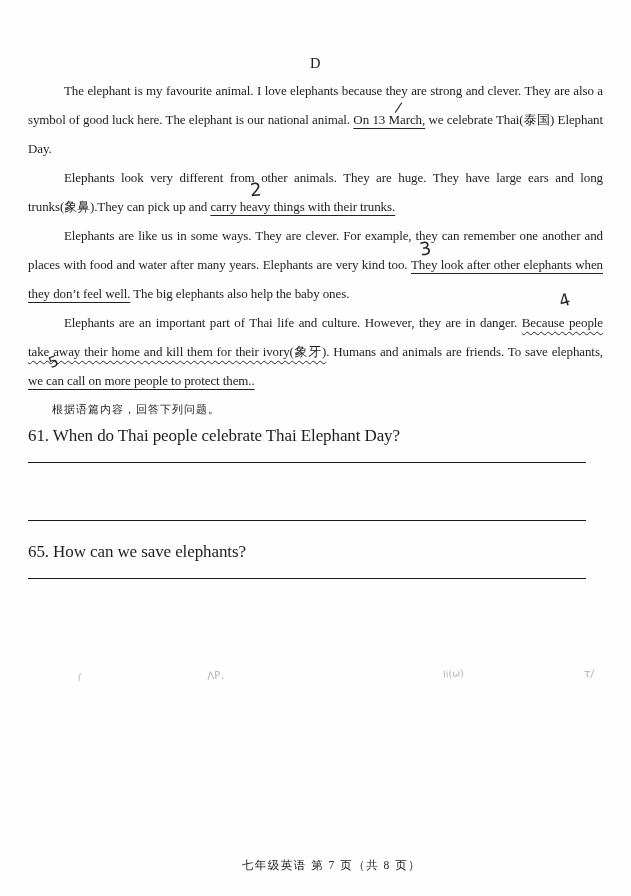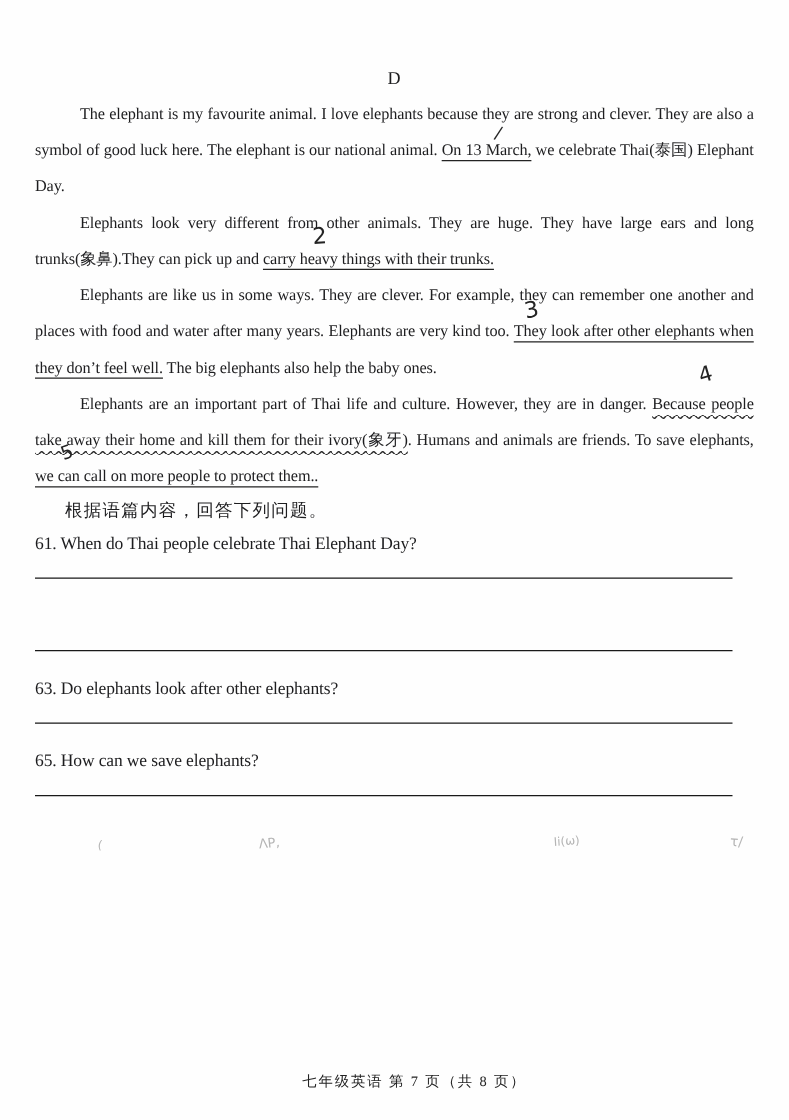--- a/index.html
+++ b/index.html
@@ -50,29 +50,29 @@
     line-height:1;
     pointer-events:none;
     white-space:nowrap;
   }
   .hand-note[data-note="q1"]{top:-17px;left:8px;font-size:14px;transform:rotate(16deg);}
   .hand-note[data-note="q2"]{top:-17px;left:4px;font-size:18px;transform:rotate(-4deg);}
   .hand-note[data-note="q3"]{top:-14px;left:-27px;font-size:18px;transform:rotate(-10deg);}
   .hand-note[data-note="q4"]{top:-18px;left:2px;font-size:17px;transform:rotate(-16deg);}
   .hand-note[data-note="q5"]{top:-12px;left:-14px;font-size:15px;transform:rotate(-20deg);}
   .instruction{
-    font-size:14px;
+    font-size:11px;
     line-height:29px;
     text-indent:24px;
     letter-spacing:1px;
   }
   .questions{margin-top:1px;}
   .question{position:relative;height:58px;}
   .q-text{
-    font-size:14px;
+    font-size:17px;
     line-height:22px;
     letter-spacing:-0.1px;
   }
   .answer-line{
     position:absolute;
     left:0;top:37px;
     width:558px;height:0;
     border-bottom:1.7px solid #191919;
   }
   .artifacts{position:absolute;left:0;top:0;width:100%;height:100%;pointer-events:none;}
@@ -115,24 +115,20 @@
 
     <div class="questions" id="questions">
         <div class="question">
           <div class="q-text">61. When do Thai people celebrate Thai Elephant Day?</div>
           <div class="answer-line"></div>
         </div>
         <div class="question">
           <div class="answer-line"></div>
         </div>
         <div class="question">
-          <div class="q-text">63. Do elephants look after other elephants?</div>
-          <div class="answer-line"></div>
-        </div>
-        <div class="question">
           <div class="q-text">65. How can we save elephants?</div>
           <div class="answer-line"></div>
         </div>
       </div>
   </div>
 
   <div class="artifacts" id="artifacts">
       <span class="artifact a1">(</span>
       <span class="artifact a2">ΛΡ,</span>
       <span class="artifact a3">Ii(ω)</span>

